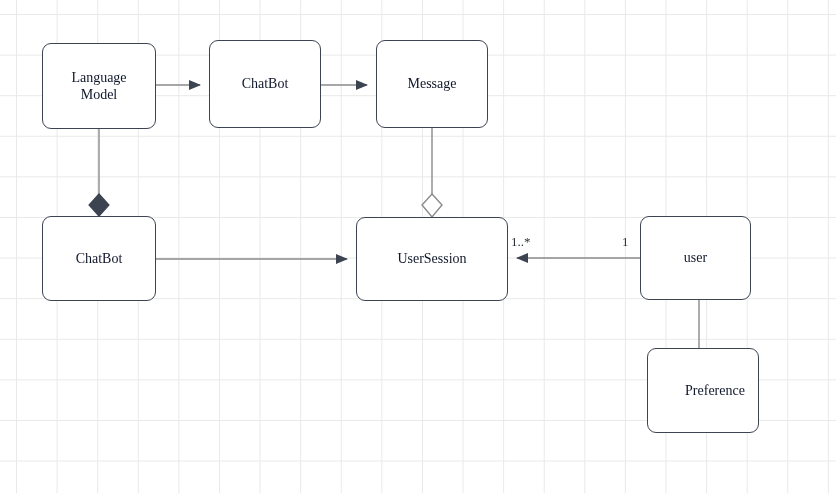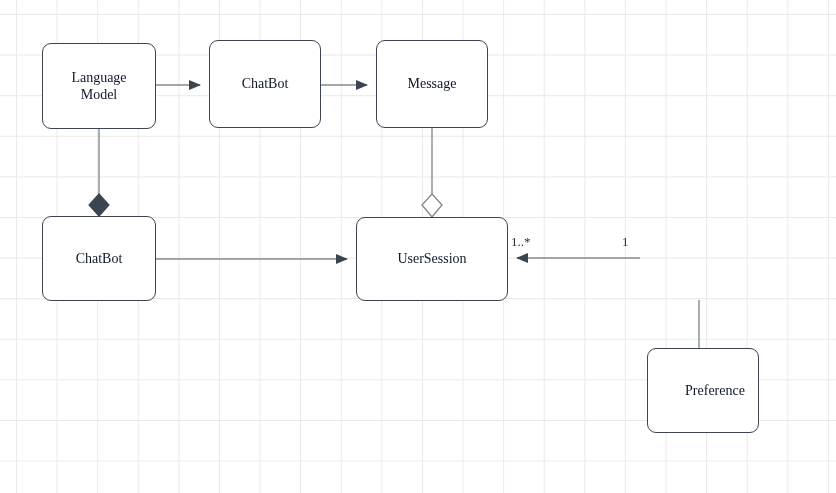--- a/index.html
+++ b/index.html
@@ -115,20 +115,23 @@
   </div>
 
   <div class="node" style="left:42px; top:216px; width:114px; height:85px;">
     <span class="node-label">ChatBot</span>
   </div>
 
   <div class="node" style="left:356px; top:217px; width:152px; height:84px;">
     <span class="node-label">UserSession</span>
   </div>
 
+  <div class="node" style="left:640px; top:216px; width:111px; height:84px;">
+    <span class="node-label">user</span>
+  </div>
 
   <div class="node" style="left:647px; top:348px; width:112px; height:85px;padding-left:24px;">
     <span class="node-label">Preference</span>
   </div>
 
   <span class="edge-label" style="left:511px; top:234px;">1..*</span>
 
   <span class="edge-label" style="left:622px; top:234px;">1</span>
 
 </div>

